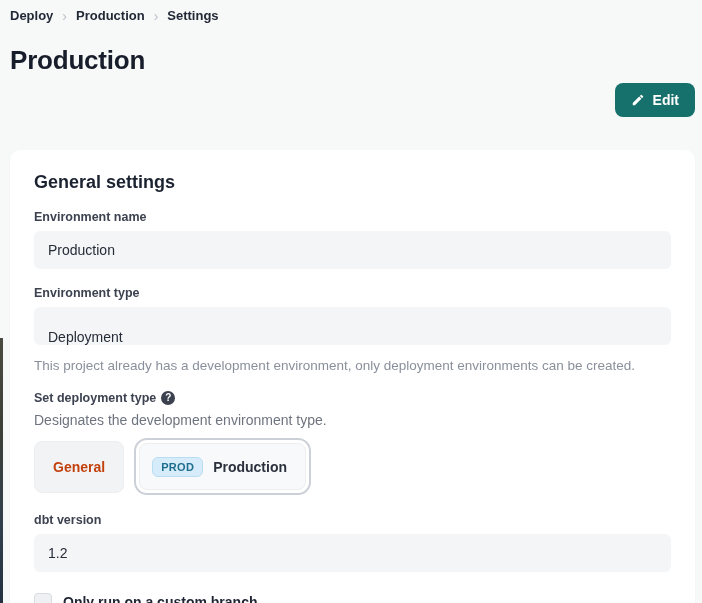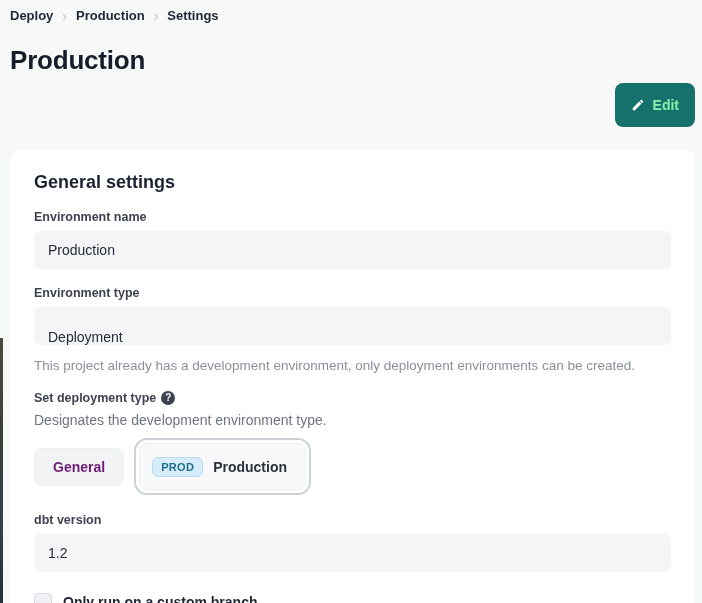--- a/index.html
+++ b/index.html
@@ -30,24 +30,24 @@
   .breadcrumb .sep { color: #b9bec6; font-weight: 400; font-size: 14px; line-height: 1; padding-top: 1px; }
 
   
   .page-title {
     position: absolute; top: 45px; left: 10px; margin: 0;
     font-size: 26px; font-weight: 700; color: #171d2a; letter-spacing: -0.2px;
   }
 
   
   .edit-btn {
-    position: absolute; top: 83px; right: 7px; height: 44px;
+    position: absolute; top: 83px; right: 7px; height: 34px;
     display: flex; align-items: center; gap: 8px;
     padding: 0 16px;
-    background: #16706b; color: #86efac;
+    background: #16706b; color: #ffffff;
     border: none; border-radius: 8px;
     font-family: "Liberation Sans", sans-serif;
     font-size: 14px; font-weight: 700; cursor: pointer;
   }
   .edit-btn svg { display: block; }
 
   
   .card {
     position: absolute; top: 150px; left: 10px; width: 685px; height: 473px;
     background: #ffffff; border-radius: 10px;
@@ -78,24 +78,24 @@
     width: 14px; height: 14px; border-radius: 50%;
     background: #3b414e; color: #ffffff;
     font-size: 10px; font-weight: 700; line-height: 14px; text-align: center;
     display: inline-block; cursor: pointer;
   }
 
   
   .options { display: flex; align-items: center; gap: 10px; margin-bottom: 18px; }
   .opt-plain {
     background: #f2f3f5; border: 1px solid #eceef0; border-radius: 8px;
-    padding: 0 18px; height: 38px;
+    padding: 0 18px; height: 52px;
     display: flex; align-items: center;
     font-family: "Liberation Sans", sans-serif;
-    font-size: 14px; font-weight: 700; color: #701a75; cursor: pointer;
+    font-size: 14px; font-weight: 700; color: #c2410c; cursor: pointer;
   }
   .opt-ring {
     border: 2px solid #ccd0d7; border-radius: 13px; padding: 3px;
     background: #ffffff; cursor: pointer;
   }
   .opt-inner {
     background: #f8f9fa; border: 1px solid #eceef0; border-radius: 8px;
     height: 47px; padding: 0 18px 0 12px;
     display: flex; align-items: center; gap: 10px;
     font-size: 14px; font-weight: 700; color: #2a303c;

